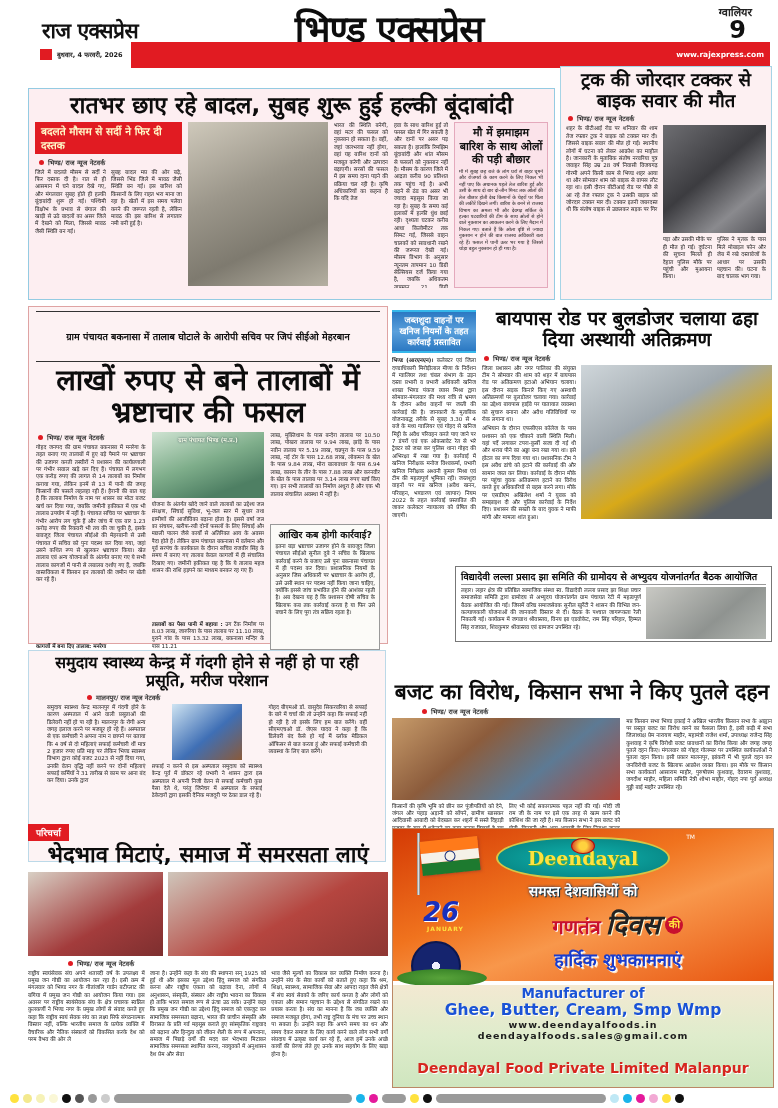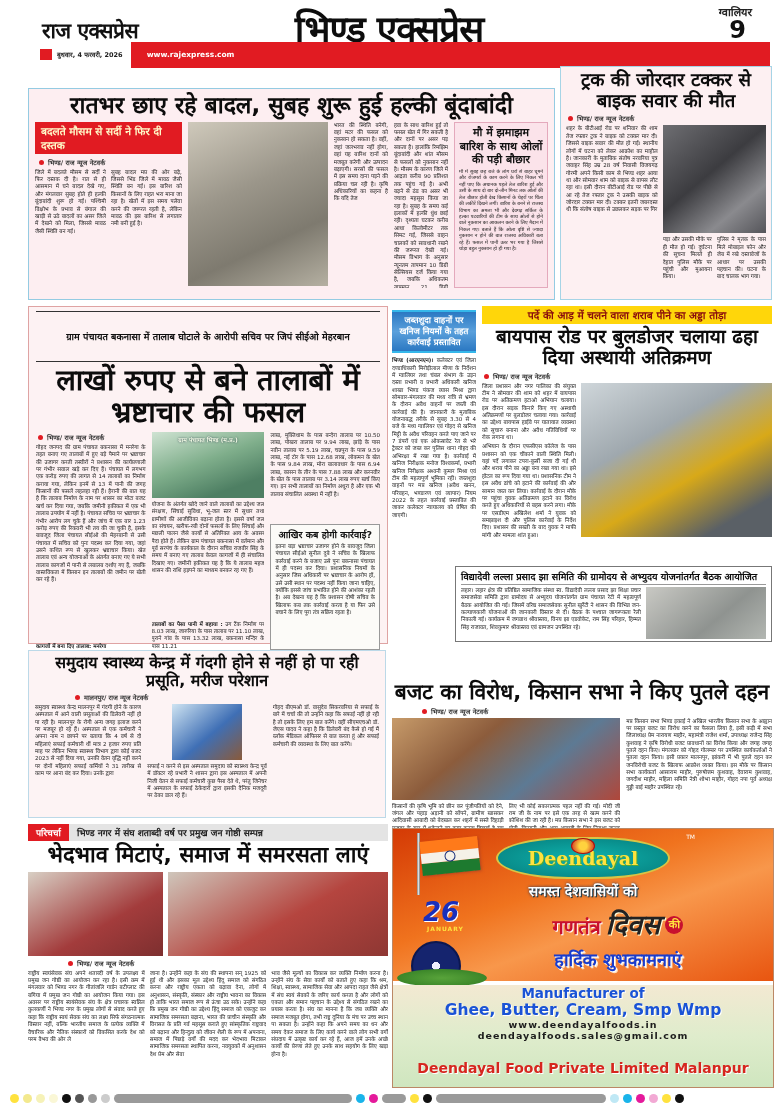--- a/index.html
+++ b/index.html
@@ -7,21 +7,21 @@
         font-family:"DejaVu Sans",sans-serif;overflow:hidden;}
   .abs{position:absolute;}
   
   .brand{font-size:21px;font-weight:bold;color:#111;letter-spacing:-.5px;}
   .m-title{font-size:37px;font-weight:bold;color:#0d0d0d;letter-spacing:-1px;text-align:center;}
   .m-city{font-size:11px;font-weight:bold;color:#222;text-align:right;}
   .m-page{font-size:24px;font-weight:bold;color:#111;text-align:right;}
   .m-bar{display:flex;align-items:center;height:11px;}
   .m-redsq{width:12px;height:11px;background:#e11b22;}
   .m-date{font-size:6.5px;font-weight:bold;color:#222;margin:0 8px 0 5px;white-space:nowrap;}
-  .m-redbar{flex:1;height:26px;background:#e11b22;display:flex;align-items:center;padding-left:16px;}
+  .m-redbar{flex:1;height:26px;background:#e11b22;display:flex;align-items:center;justify-content:flex-end;}
   .m-web{color:#fff;font-size:7.5px;font-weight:bold;padding-right:6px;}
   
   .hl{font-weight:bold;color:#0c0c0c;text-align:center;line-height:1.12;}
   .byline{display:flex;align-items:center;gap:4px;font-size:6.5px;font-weight:bold;color:#333;}
   .dot{width:5px;height:5px;border-radius:50%;background:#e11b22;display:inline-block;}
   .bt{font-size:5.5px;line-height:1.34;text-align:justify;color:#1c1c1c;overflow:hidden;}
   .bold{font-weight:bold;}
   .ph{background:linear-gradient(140deg,#b9b4a8,#8e897d 55%,#a7a296);}
   
   .wbox{background:#fdeef1;border:1px solid #94cbe2;}
@@ -182,21 +182,20 @@
       </div>
     </div>
   </div>
 
   <div class="abs" style="left:392px;top:306px;width:84px;height:338px;">
     <div class="bluebox" style="margin-top:4px;">जब्तशुदा वाहनों पर खनिज नियमों के तहत कार्रवाई प्रस्तावित</div>
     <div class="bt" style="margin-top:4px;height:206px;"><span class="dl">भिण्ड (आरएनएन)।</span> <span>कलेक्टर एवं जिला दण्डाधिकारी मिरोड़ीलाल मीणा के निर्देशन में ग्वालियर तथा चंबल संभाग के उड़न दस्ता प्रभारी व प्रभारी अधिकारी खनिज शाखा भिण्ड पंकज व्यास मिश्रा द्वारा सोमवार-मंगलवार की मध्य रात्रि से भ्रमण के दौरान अवैध वाहनों पर जब्ती की कार्रवाई की है। जानकारी के मुताबिक योजनाबद्ध तरीके से सुबह 3.30 से 4 बजे के मध्य ग्वालियर एवं गोहद से खनिज मिट्टी के अवैध परिवहन करते पाए जाने पर 7 डंपरों एवं एक ओकसावेट रेत से भरे ट्रैक्टर को जब्त कर पुलिस थाना गोहद की अभिरक्षा में रखा गया है। कार्रवाई में खनिज निरीक्षक मनोज विश्वकर्मा, प्रभारी खनिज निरीक्षक अश्वनी कुमार मिश्रा एवं टीम की महत्वपूर्ण भूमिका रही। जब्तशुदा वाहनों पर मप्र खनिज (अवैध खनन, परिवहन, भण्डारण एवं व्यापार) नियम 2022 के तहत कार्रवाई प्रस्तावित की जाकर कलेक्टर न्यायालय को प्रेषित की जाएगी।</span></div>
   </div>
 
   <div class="abs" style="left:482px;top:306px;width:290px;height:256px;">
-    <div class="ykick">पर्दे की आड़ में चलने वाला शराब पीने का अड्डा तोड़ा</div>
     <div class="hl" style="font-size:19px;margin-top:2px;">बायपास रोड पर बुलडोजर चलाया ढहा दिया अस्थायी अतिक्रमण</div>
     <div class="byline" style="margin:3px 0 2px 2px;">
       <span class="dot"></span>
       <span>भिण्ड/ राज न्यूज नेटवर्क</span>
     </div>
     <div style="display:flex;gap:5px;height:178px;">
       <div style="width:33%;display:flex;flex-direction:column;gap:2px;">
         <div class="bt">जिला प्रशासन और नगर पालिका की संयुक्त टीम ने सोमवार की शाम को शहर में बायपास रोड पर अतिक्रमण हटाओ अभियान चलाया। इस दौरान सड़क किनारे किए गए अस्थायी अतिक्रमणों पर बुलडोजर चलाया गया। कार्रवाई का उद्देश्य बायपास हाईवे पर यातायात व्यवस्था को सुचारु बनाना और अवैध गतिविधियों पर रोक लगाना था।</div>
         <div class="bt" style="flex:1;">अभियान के दौरान एफसीएस कॉलेज के पास प्रशासन को एक चौंकाने वाली स्थिति मिली। यहां पर्दे लगाकर टपरा-कुर्सी सजा दी गई थी और शराब पीने का अड्डा बना रखा गया था। इसे होटल का रूप दिया गया था। प्रशासनिक टीम ने इस अवैध ढांचे को हटाने की कार्रवाई की और सामान जब्त कर लिया। कार्रवाई के दौरान मौके पर पहुंचा युवक अतिक्रमण हटाने का विरोध करते हुए अधिकारियों से बहस करने लगा। मौके पर एसडीएम अखिलेश शर्मा ने युवक को समझाइश दी और पुलिस कार्रवाई के निर्देश दिए। प्रशासन की सख्ती के बाद युवक ने माफी मांगी और मामला शांत हुआ।</div>
       </div>
@@ -205,21 +204,21 @@
   </div>
 
   <div class="abs mbox" style="left:455px;top:566px;width:317px;height:76px;box-sizing:border-box;">
     <div class="t">विद्यादेवी लल्ला प्रसाद झा समिति की ग्रामोदय से अभ्युदय योजनांतर्गत बैठक आयोजित</div>
     <div style="display:flex;gap:5px;">
       <div class="bt" style="flex:1.5;height:52px;">लहार। लहार क्षेत्र की प्रतिष्ठित सामाजिक संस्था स्व. विद्यादेवी लल्ला प्रसाद झा शिक्षा प्रचार समाजसेवा समिति द्वारा ग्रामोदय से अभ्युदय योजनांतर्गत ग्राम पंचायत रेटी में महत्वपूर्ण बैठक आयोजित की गई। जिसमें वरिष्ठ समाजसेवक सुनील खुर्रेटी ने शासन की विभिन्न जन-कल्याणकारी योजनाओं की जानकारी विस्तार से दी। बैठक के पश्चात जागरूकता रैली निकाली गई। कार्यक्रम में जगन्नाथ श्रीवास्तव, विनय झा एडवोकेट, राम सिंह परिहार, हिम्मत सिंह राजावत, शिवकुमार श्रीवास्तव एवं ग्रामजन उपस्थित रहे।</div>
       <div class="ph ph-meet" style="flex:1;height:52px;"></div>
     </div>
   </div>
 
-  <div class="abs" style="left:28px;top:650px;width:358px;height:168px;background:#fdf3f4;border:1px solid #bcd9e8;padding:3px 6px;box-sizing:border-box;">
+  <div class="abs" style="left:28px;top:650px;width:358px;height:212px;background:#fdf3f4;border:1px solid #bcd9e8;padding:3px 18px;box-sizing:border-box;">
     <div class="hl" style="font-size:16px;">समुदाय स्वास्थ्य केन्द्र में गंदगी होने से नहीं हो पा रही प्रसूति, मरीज परेशान</div>
     <div class="byline" style="margin:3px 0 2px 40px;">
       <span class="dot"></span>
       <span>मालनपुर/ राज न्यूज नेटवर्क</span>
     </div>
     <div style="display:flex;gap:6px;height:114px;">
       <div class="bt" style="width:32%;">समुदाय स्वास्थ्य केन्द्र मालनपुर में गंदगी होने के कारण अस्पताल में आने वाली प्रसूताओं की डिलेवरी नहीं हो पा रही है। मालनपुर के रोगी अन्य जगह इलाज करने पर मजबूर हो रहे हैं। अस्पताल से एक कर्मचारी ने अपना नाम न छापने पर बताया कि 4 वर्ष से दो महिलाएं सफाई कर्मचारी थीं मात्र 2 हजार रुपए प्रति माह पर लेकिन भिण्ड स्वास्थ्य विभाग द्वारा कोई बजट 2023 से नहीं दिया गया, उनकी वेतन वृद्धि नहीं करने पर दोनों महिलाएं सफाई कर्मियों ने 31 तारीख से काम पर आना बंद कर दिया। उनके द्वारा</div>
       <div style="width:36%;display:flex;flex-direction:column;gap:3px;">
         <div class="ph ph-bucket" style="width:70px;height:56px;align-self:center;"></div>
         <div class="bt" style="flex:1;">सफाई न करने से इस अस्पताल समुदाय को स्वास्थ्य केन्द्र पूर्व में डॉक्टर रहे प्रभारी ने शासन द्वारा इस अस्पताल में अपनी निजी वेतन से सफाई कर्मचारी कुछ पैसा देते थे, परंतु जिनेचर में अस्पताल के सफाई ठेकेदारों द्वारा इसकी दैनिक मजदूरी पर ठेका डाल रहे हैं।</div>
@@ -242,21 +241,20 @@
           <div class="bt" style="flex:1;">लिए भी कोई सकारात्मक पहल नहीं की गई। मोदी जी राम जी के नाम पर इसे एक तरह से खत्म करने की कोशिश की जा रही है। मप्र किसान सभा ने इस बजट को खेती, किसानी और आम आबादी के लिए निराशा जनक बजट बताया है।</div>
         </div>
       </div>
       <div class="bt" style="width:39%;">मप्र किसान सभा भिण्ड इकाई ने अखिल भारतीय किसान सभा के आह्वान पर प्रस्तुत बजट का विरोध करने का फैसला लिया है, इसी कड़ी में सभा जिलाध्यक्ष प्रेम नारायण माहौर, महामंत्री राजेश शर्मा, उपाध्यक्ष राजेन्द्र सिंह कुशवाह ने कृषि विरोधी बजट प्रावधानों का विरोध किया और जगह जगह पुतले दहन किए। मंगलवार को गोहद गोलम्बर पर उपस्थित कार्यकर्ताओं ने पुतला दहन किया। इसी प्रकार मालनपुर, झांकरी में भी पुतले दहन कर जनविरोधी बजट के खिलाफ आक्रोश व्यक्त किया। इस मौके पर किसान सभा कार्यकर्ता आसाराम माहौर, पुरुषोत्तम कुशवाह, देवाराम कुशवाह, जगदीश माहौर, महिला समिति नेत्री शोभा माहौर, गोहद नपा पूर्व अध्यक्ष गुड्डी बाई माहौर उपस्थित रहे।</div>
     </div>
   </div>
 
   <div class="abs" style="left:28px;top:824px;width:360px;height:262px;">
     <div style="display:flex;align-items:stretch;">
       <div class="gtag">परिचर्चा</div>
-      <div class="gkick">भिण्ड नगर में संघ शताब्दी वर्ष पर प्रमुख जन गोष्ठी सम्पन्न</div>
     </div>
     <div class="hl" style="font-size:22px;margin-top:2px;">भेदभाव मिटाएं, समाज में समरसता लाएं</div>
     <div style="display:flex;gap:5px;margin-top:4px;">
       <div class="ph ph-hall1" style="width:38%;height:84px;"></div>
       <div class="ph ph-hall2" style="width:62%;height:84px;"></div>
     </div>
     <div class="byline" style="margin:3px 0 2px 40px;">
       <span class="dot"></span>
       <span>भिण्ड/ राज न्यूज नेटवर्क</span>
     </div>

